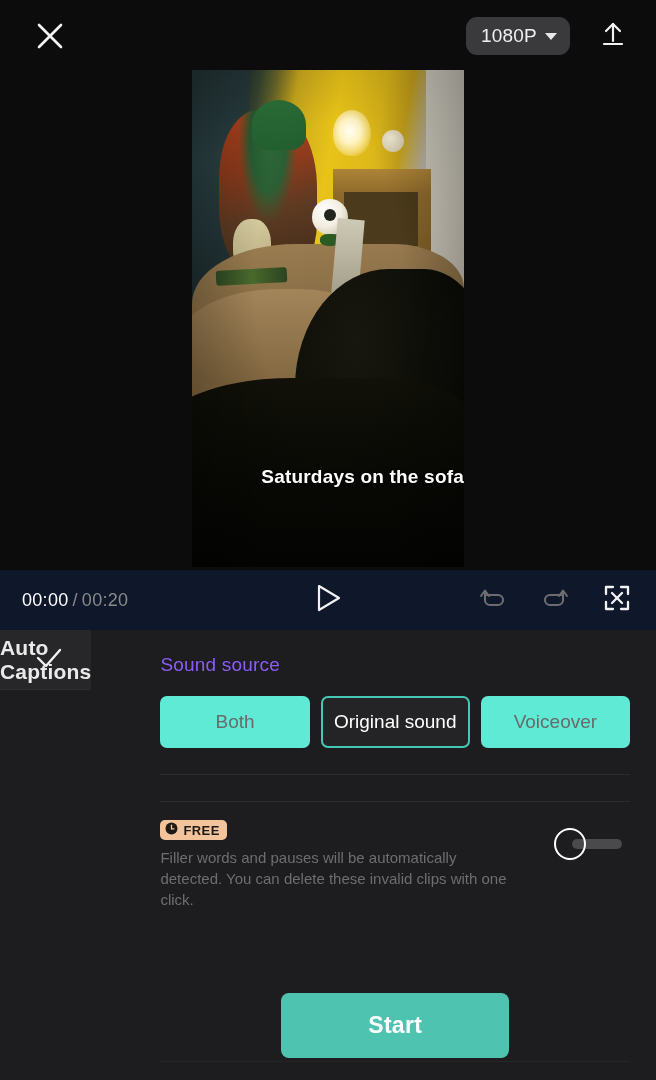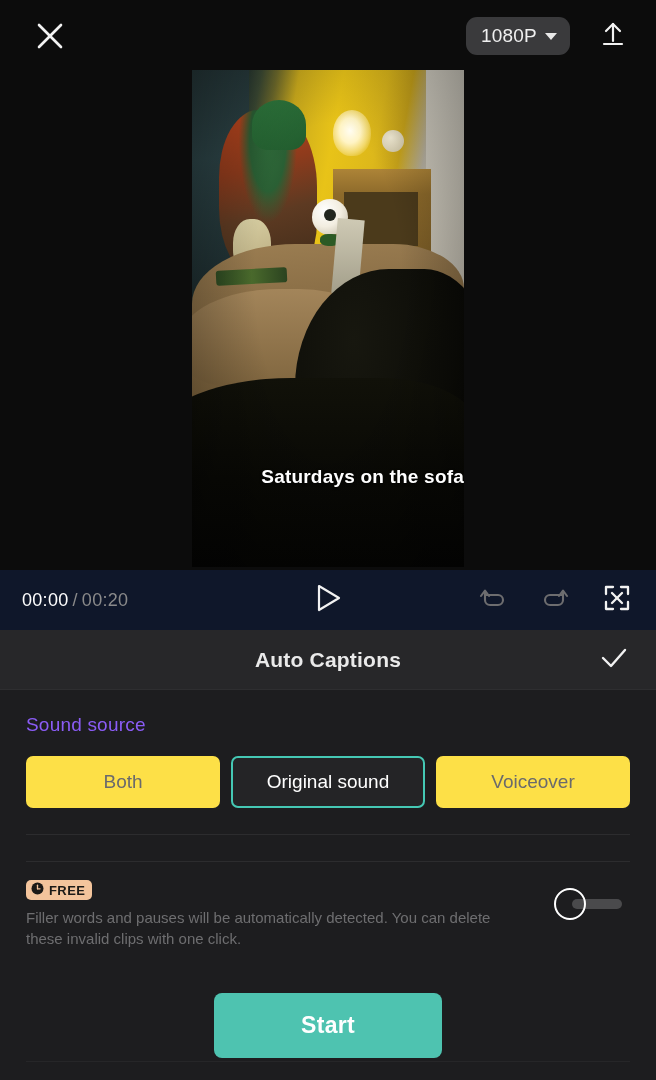--- a/index.html
+++ b/index.html
@@ -320,22 +320,23 @@
     width: 34px; height: 34px;
     display: flex; align-items: center; justify-content: center;
     cursor: pointer;
   }
 
   
   .panel {
     flex: 1 1 auto;
     background: #1d1d1f;
     display: flex;
-    flex-direction: column;
-    position: relative;
+    flex-direction: row;
+    position: relative;
+    gap: 43px;
   }
   .panel-header {
     height: 60px;
     flex: 0 0 60px;
     position: relative;
     display: flex;
     align-items: center;
     justify-content: center;
     background: #272729;
     border-bottom: 1px solid #2e2e30;
@@ -378,21 +379,21 @@
     height: 52px;
     border-radius: 7px;
     display: flex;
     align-items: center;
     justify-content: center;
     font-size: 19px;
     cursor: pointer;
     border: 2px solid transparent;
   }
   .chip.disabled {
-    background: #fde047;
+    background: #5eead4;
     color: #6a6a6c;
   }
   .chip.selected {
     background: #242426;
     border-color: #45c8b4;
     color: #ffffff;
   }
 
   .divider {
     height: 1px;

